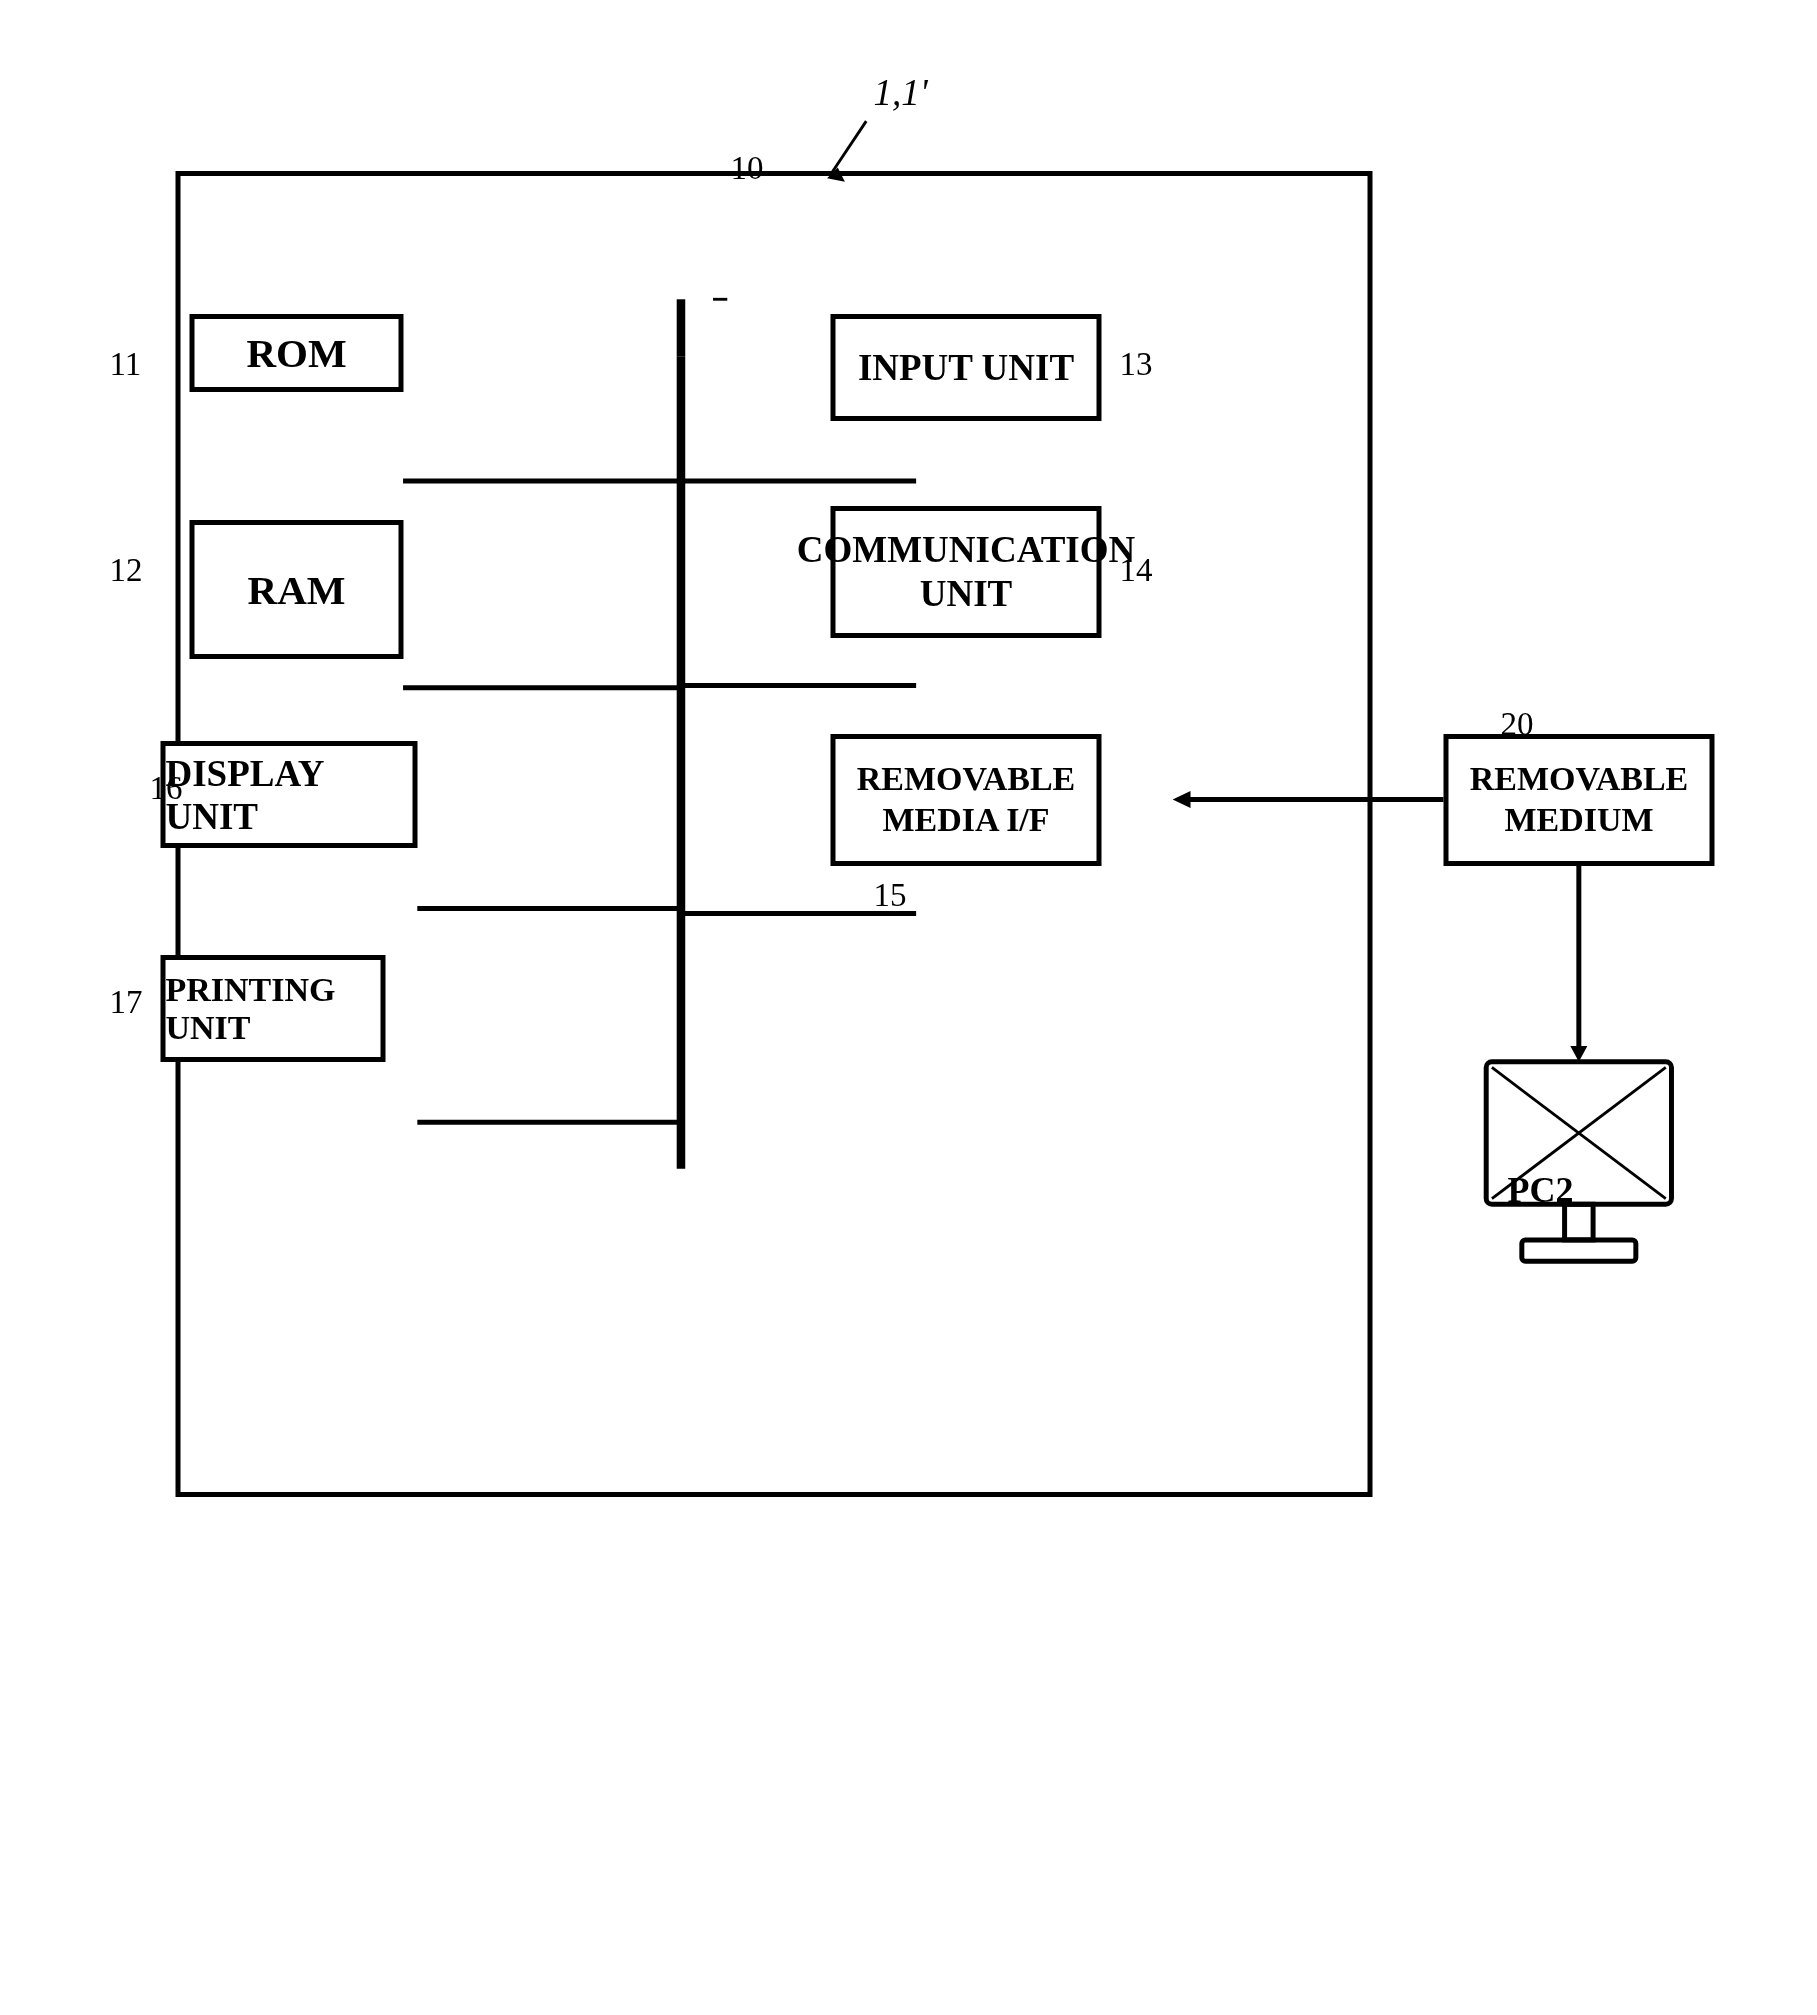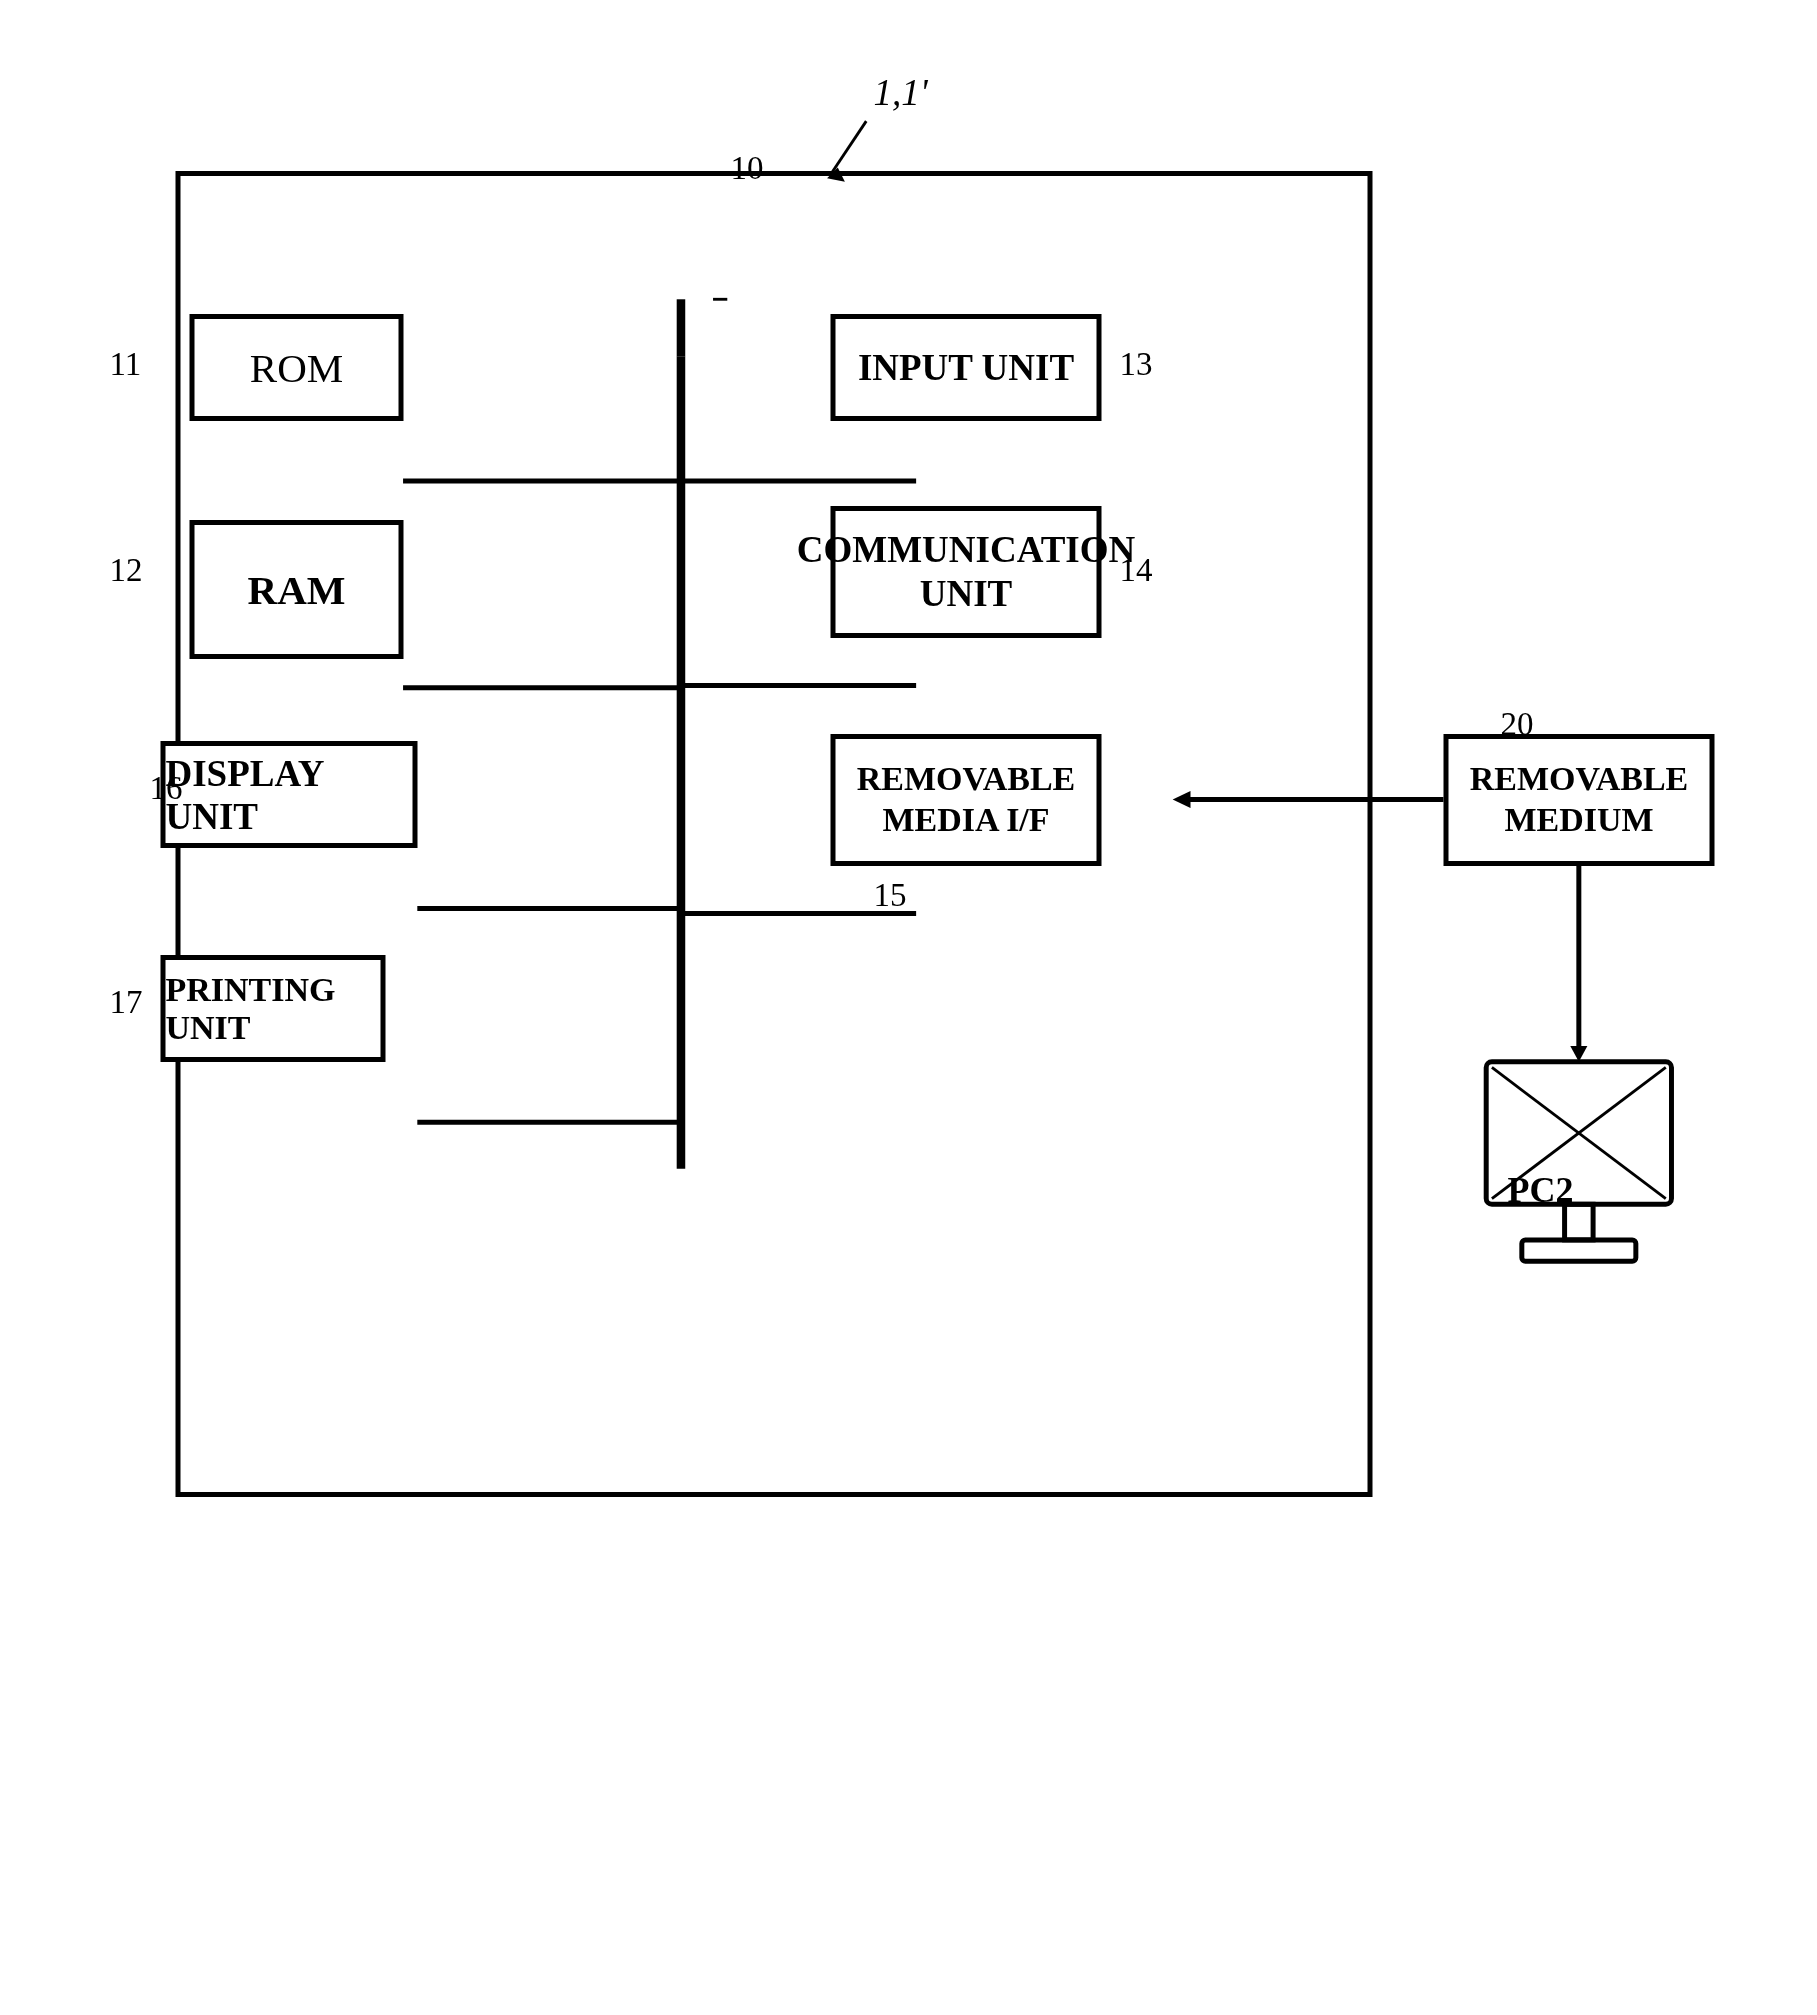--- a/index.html
+++ b/index.html
@@ -63,28 +63,28 @@
       left: 641px;
       font-size: 33px;
     }
 
     
     .rom-box {
       position: absolute;
       top: 257px;
       left: 100px;
       width: 214px;
-      height: 107px;
+      height: 78px;
       border: 5px solid #000;
       background: #fff;
       display: flex;
       align-items: center;
       justify-content: center;
       font-size: 41px;
-      font-weight: normal;
+      font-weight: bold;
     }
 
     .label-11 {
       position: absolute;
       top: 289px;
       left: 20px;
       font-size: 33px;
     }
 
     

